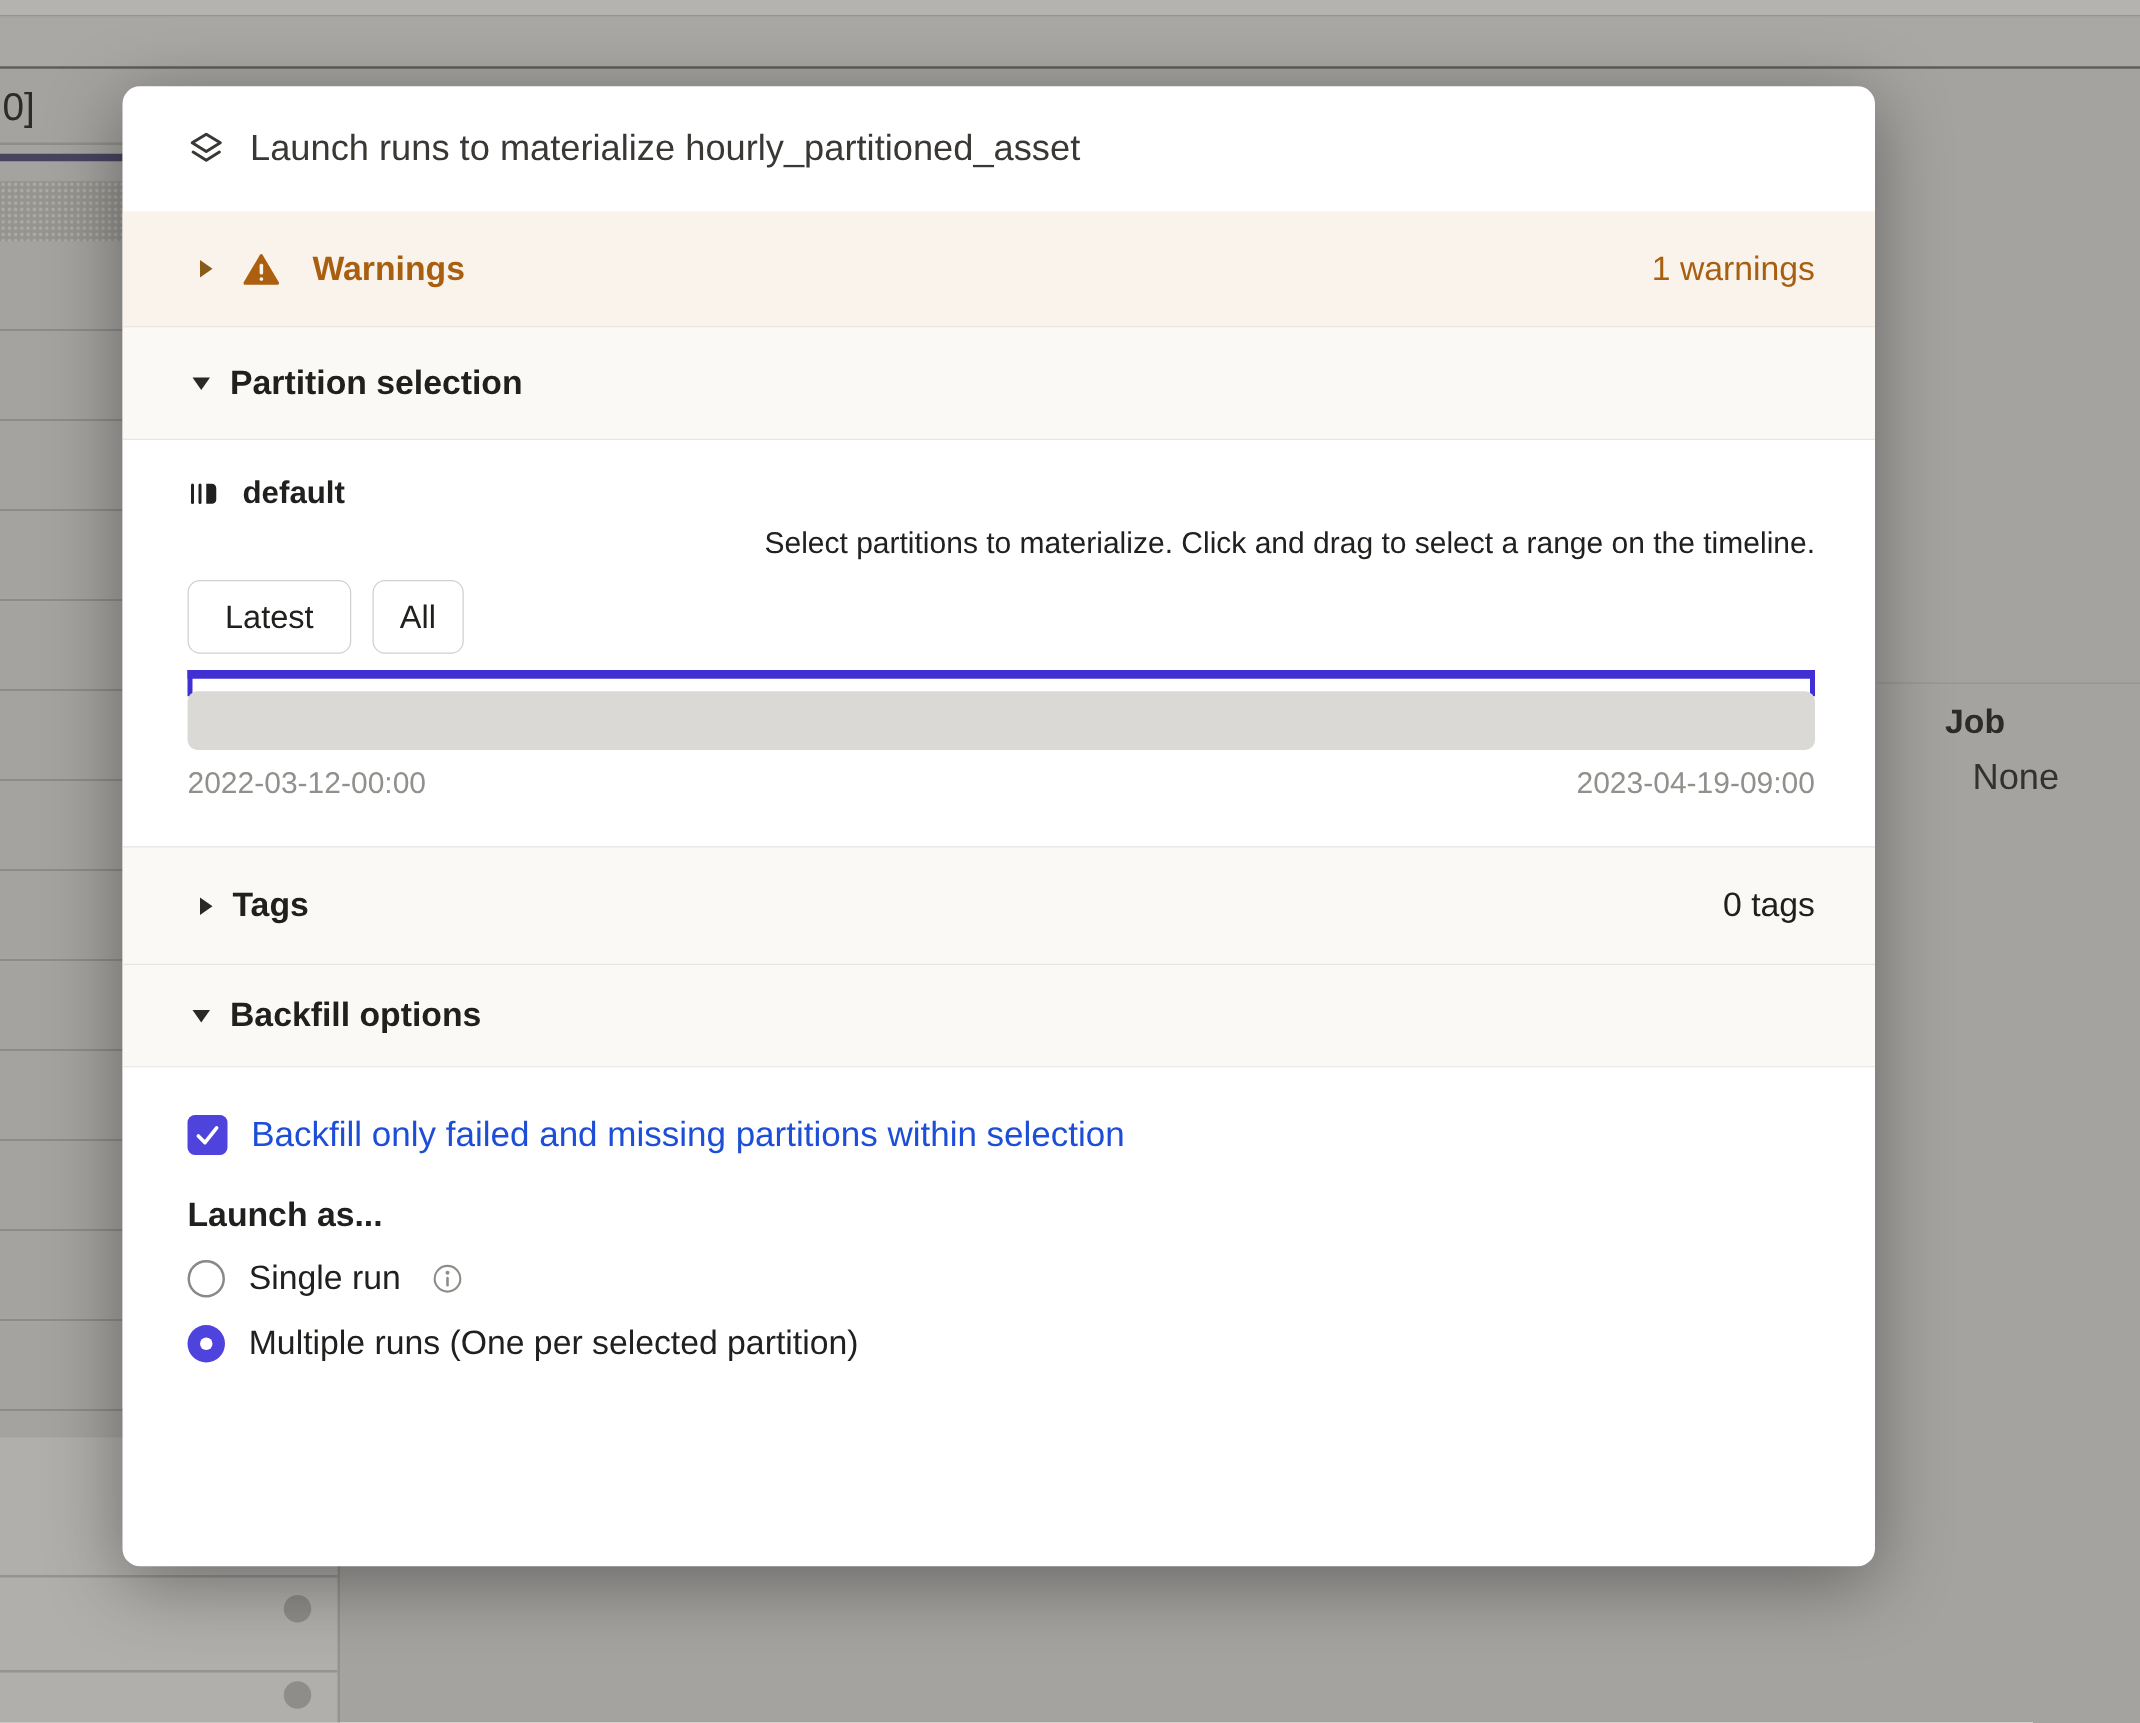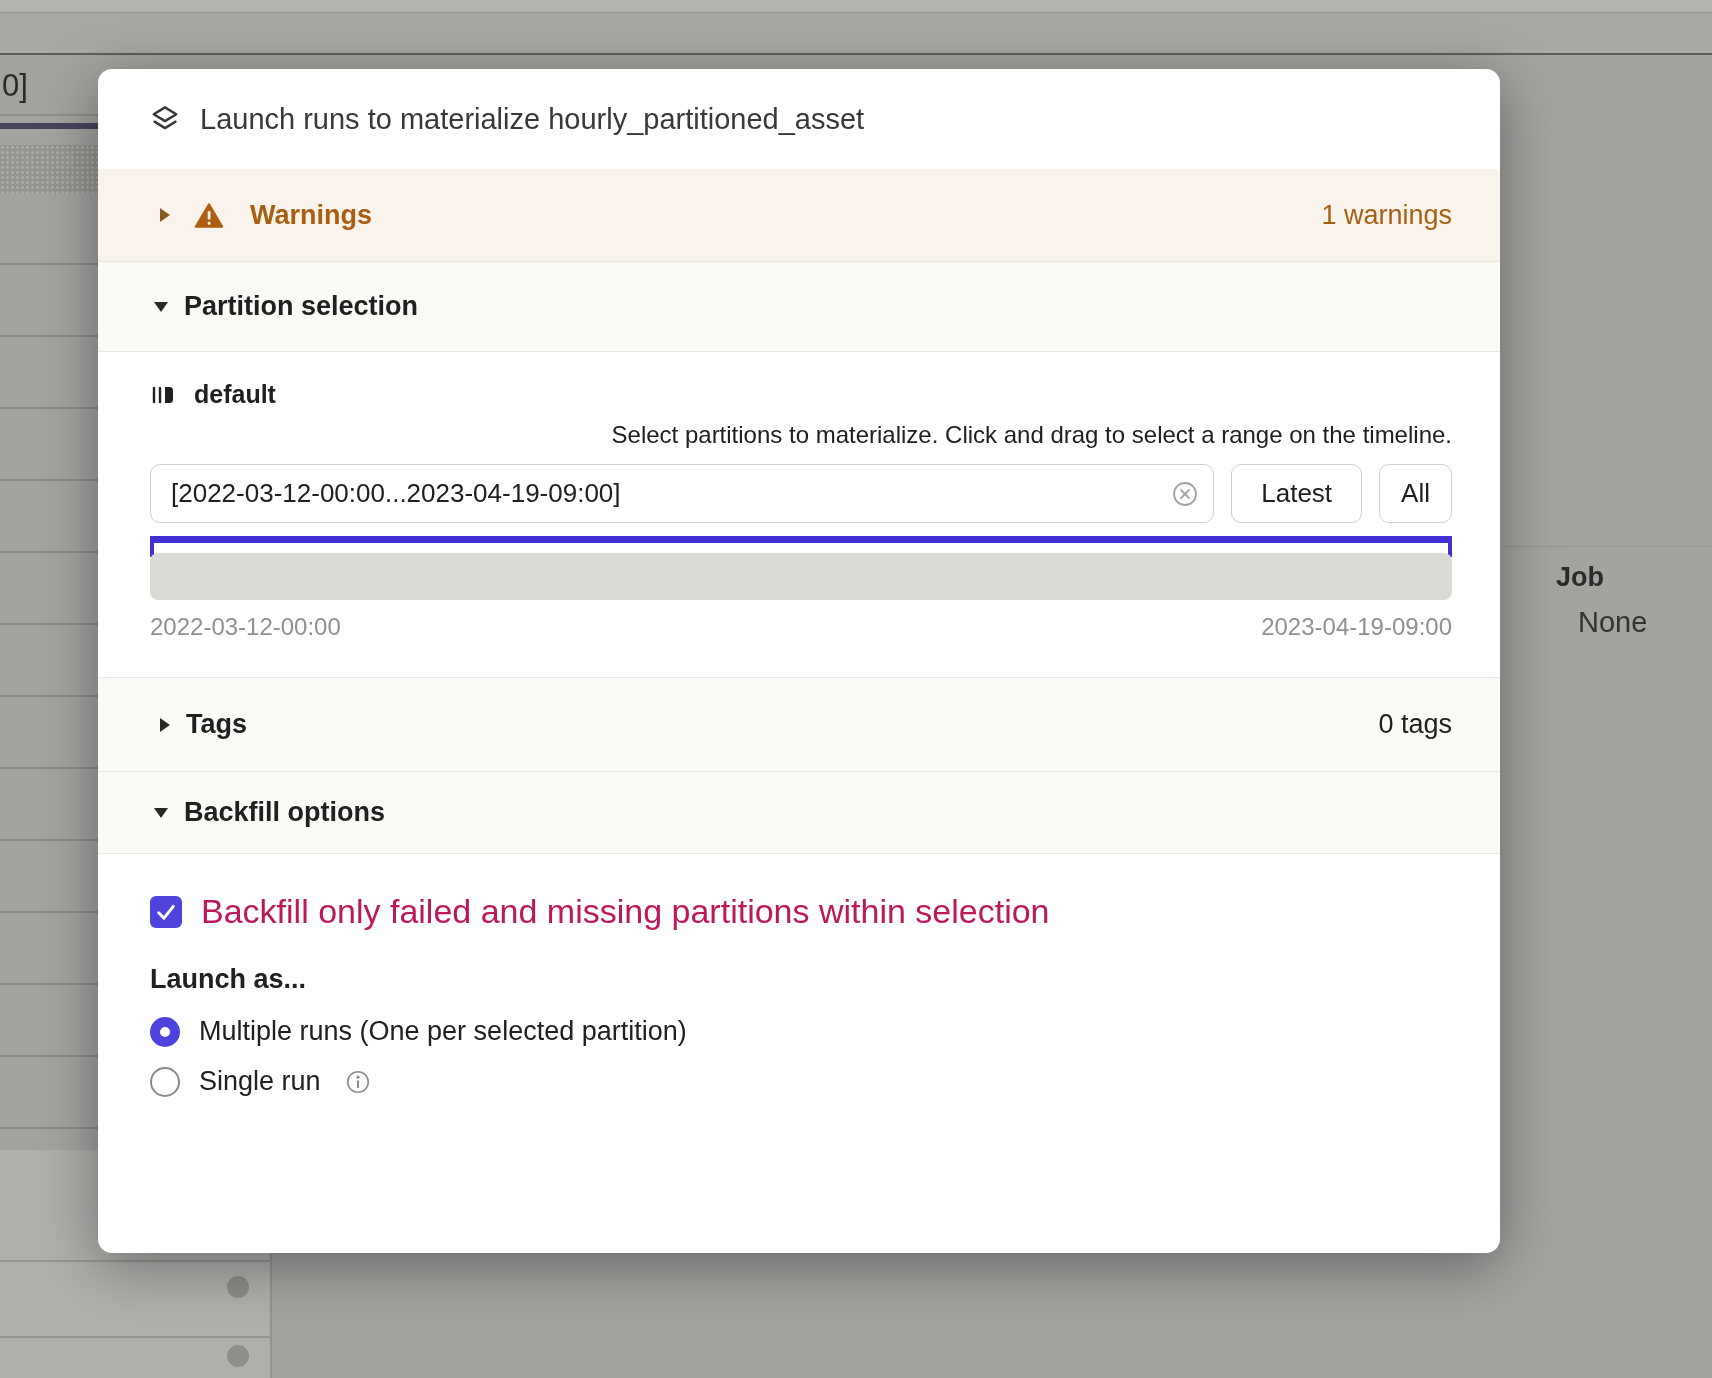--- a/index.html
+++ b/index.html
@@ -69,21 +69,21 @@
                font-size:26px; color:#21201e; cursor:pointer; }
   .btn-latest { padding:0 29px; }
   .btn-all { padding:0 21px; }
   .bracket { margin-top:13px; height:21px; border-top:7px solid #4030d4; border-left:4px solid #4030d4; border-right:4px solid #4030d4; }
   .tl-bar { margin-top:-4px; height:47px; background:#dbd9d6; border-radius:8px; }
   .tl-dates { margin-top:13px; display:flex; justify-content:space-between; font-size:24px; color:#92908c; }
 
   .body-backfill { flex:0 0 272px; background:#fff; padding:38px 48px 0 52px; }
   .check-row { display:flex; align-items:center; gap:19px; }
   .checkbox { width:32px; height:32px; border-radius:6px; background:#4f43dd; display:flex; align-items:center; justify-content:center; cursor:pointer; }
-  .check-label { font-size:34px; color:#be185d; }
+  .check-label { font-size:28px; color:#1d4ed8; }
   .launch-as { margin-top:33px; font-size:27px; font-weight:700; color:#21201e; }
   .radio-row { display:flex; align-items:center; gap:19px; margin-top:19px; }
   .radio { width:30px; height:30px; border-radius:50%; cursor:pointer; flex:0 0 auto; }
   .radio.off { border:2px solid #8b8986; background:#fff; }
   .radio.on { background:#4f43dd; position:relative; }
   .radio.on::after { content:""; position:absolute; left:10px; top:10px; width:10px; height:10px; border-radius:50%; background:#fff; }
   .radio-label { font-size:27px; color:#21201e; }
   .info-icon { margin-left:4px; display:flex; }
 
   .footer { flex:1 1 auto; border-top:1px solid #eceae6; display:flex; align-items:center;
@@ -149,32 +149,20 @@
         <svg width="26" height="26" viewBox="0 0 26 26">
           <line x1="4" y1="6" x2="4" y2="20" stroke="#21201e" stroke-width="2.4" stroke-linecap="round"></line>
           <line x1="10" y1="6" x2="10" y2="20" stroke="#21201e" stroke-width="2.4" stroke-linecap="round"></line>
           <path d="M15 5 h4.5 a3.5 3.5 0 0 1 3.5 3.5 v9 a3.5 3.5 0 0 1 -3.5 3.5 h-4.5 Z" fill="#21201e"></path>
         </svg>
       </span>
       <span class="default-name">default</span>
     </div>
     <div class="helper">Select partitions to materialize. Click and drag to select a range on the timeline.</div>
     <div class="controls">
-      <div class="pinput">
-        <input type="text" value="[2022-03-12-00:00...2023-04-19-09:00]" style="">
-        <button class="clear-btn">
-          <span style="display:flex;">
-            <svg width="30" height="30" viewBox="0 0 30 30" fill="none">
-              <circle cx="15" cy="15" r="11" stroke="#a5a3a0" stroke-width="1.8"></circle>
-              <line x1="11" y1="11" x2="19" y2="19" stroke="#a5a3a0" stroke-width="1.8" stroke-linecap="round"></line>
-              <line x1="19" y1="11" x2="11" y2="19" stroke="#a5a3a0" stroke-width="1.8" stroke-linecap="round"></line>
-            </svg>
-          </span>
-        </button>
-      </div>
       <button class="btn-ghost btn-latest">Latest</button>
       <button class="btn-ghost btn-all">All</button>
     </div>
     <div class="bracket"></div>
     <div class="tl-bar"></div>
     <div class="tl-dates">
       <span>2022-03-12-00:00</span>
       <span>2023-04-19-09:00</span>
     </div>
   </div>
@@ -197,32 +185,32 @@
           <svg width="26" height="26" viewBox="0 0 32 32" fill="none">
             <polyline points="7,17 13.5,23.5 25,9" stroke="#ffffff" stroke-width="3.6" stroke-linecap="round" stroke-linejoin="round"></polyline>
           </svg>
         </span>
       </span>
       <span class="check-label">Backfill only failed and missing partitions within selection</span>
     </div>
 
     <div class="launch-as">Launch as...</div>
 
-    <div class="radio-row" style="margin-top:21px;">
-      <span class="radio on"></span>
-      <span class="radio-label">Multiple runs (One per selected partition)</span>
-    </div>
-
     <div class="radio-row">
       <span class="radio off"></span>
       <span class="radio-label">Single run</span>
       <span class="info-icon">
         <svg width="28" height="28" viewBox="0 0 30 30" fill="none">
           <circle cx="15" cy="15" r="11" stroke="#8f8d8a" stroke-width="1.8"></circle>
           <circle cx="15" cy="9.8" r="1.7" fill="#8f8d8a"></circle>
           <rect x="13.9" y="13.2" width="2.2" height="8.4" rx="1.1" fill="#8f8d8a"></rect>
         </svg>
       </span>
     </div>
+
+    <div class="radio-row" style="margin-top:21px;">
+      <span class="radio on"></span>
+      <span class="radio-label">Multiple runs (One per selected partition)</span>
+    </div>
   </div>
 
 
 </div>
 
 </body></html>

